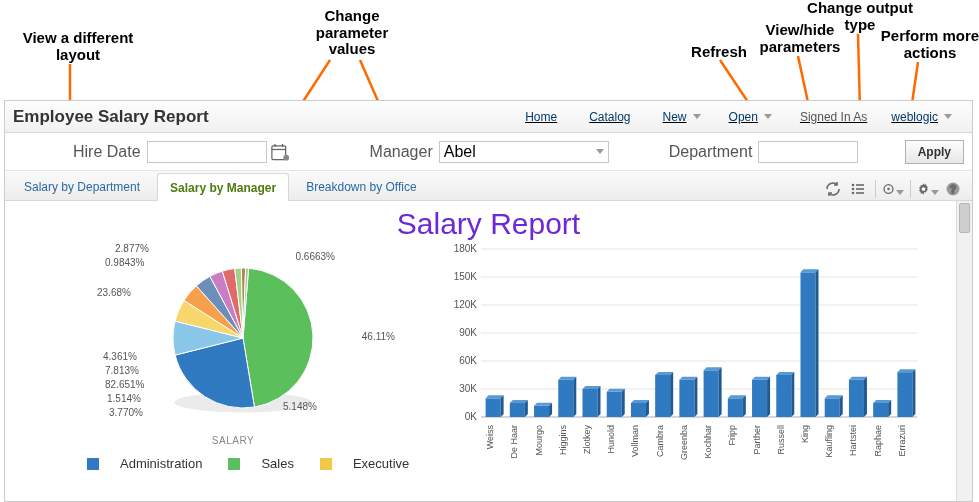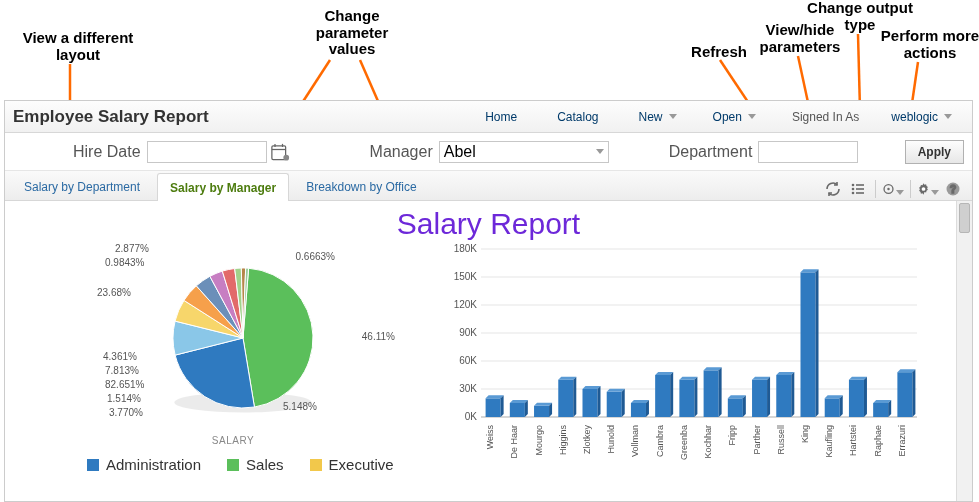--- a/index.html
+++ b/index.html
@@ -4,21 +4,21 @@
 <style>
   * { box-sizing: border-box; margin:0; padding:0; font-family: "Segoe UI", Arial, sans-serif; }
   body { width:979px; height:502px; background:#fff; color:#000; position:relative; overflow:hidden; font-size:12px;}
   
   .anno { position:absolute; font-weight:bold; font-size:15px; text-align:center; line-height:1.1; pointer-events:none; }
   .arrow { position:absolute; pointer-events:none; }
   
   .app { position:absolute; left:4px; top:100px; width:969px; border:1px solid #ccc; background:#fff; }
   .titlebar { display:flex; align-items:center; height:32px; background:linear-gradient(#fdfdfd,#f1f1f1); border-bottom:1px solid #d7d7d7; }
   .titlebar h1 { font-size:17px; font-weight:bold; padding-left:8px; color:#333;}
-  .nav { margin-left:auto; display:flex; align-items:center; gap:12px; padding-right:10px;}
+  .nav { margin-left:auto; display:flex; align-items:center; gap:4px; padding-right:10px;text-decoration:underline;}
   .nav-link { color:#003a6a; font-size:12px; padding:0 14px; cursor:pointer;}
   .nav-drop { color:#003a6a; font-size:12px; padding:0 10px 0 14px; cursor:pointer; display:flex; align-items:center; gap:6px;}
   .nav-user { color:#555; font-size:12px; padding:0 6px 0 14px;}
   .tri { width:0;height:0;border-left:4px solid transparent;border-right:4px solid transparent;border-top:5px solid #999;}
   
   .params { display:flex; align-items:center; height:38px; background:#fff; border-bottom:1px solid #e6e6e6; padding:0 8px;}
   .plabel { color:#555; font-size:16px; margin-right:6px; margin-left:28px;}
   .plabel:first-of-type{margin-left:60px;}
   .pinput { border:1px solid #c7c7c7; height:22px; width:120px; padding:0 4px; font-size:12px;}
   .pselect { border:1px solid #c7c7c7; height:22px; width:170px; padding:0 4px; font-size:16px; display:flex; align-items:center; justify-content:space-between; background:#fff;}
@@ -39,21 +39,21 @@
   .charts { display:flex; gap:20px; padding:0 38px;}
   .piewrap { width:380px; position:relative;}
   .barwrap { width:480px; position:relative;}
   .scrollbar{ position:absolute; right:0; top:0; bottom:0; width:16px; background:#f1f1f1; border-left:1px solid #dcdcdc;}
   .scrollbar .thumb{ position:absolute; left:2px; right:2px; top:2px; height:30px; background:#cfcfcf; border:1px solid #b6b6b6; border-radius:2px;}
   
   .plbl { position:absolute; font-size:10px; color:#555; white-space:nowrap;}
   .subt { text-align:center; font-size:10px; color:#888; letter-spacing:.5px; margin-top:2px;}
   
   .legend { display:flex; gap:26px; padding:10px 0 0 44px;}
-  .legitem{display:flex; align-items:center; gap:7px; font-size:15px; color:#333;}
+  .legitem{display:flex; align-items:center; gap:21px; font-size:13px; color:#333;}
   .legsw{width:12px;height:12px;}
   
   .barwrap svg, .piewrap svg{display:block;}
   .xcat{font-size:9px; fill:#555;}
   .ytick{font-size:10px; fill:#555; text-anchor:end;}
 </style>
 </head>
 <body>
 
 <div class="anno" style="left:8px; top:30px; width:140px;"><span style="white-space:pre-line;">View a different

